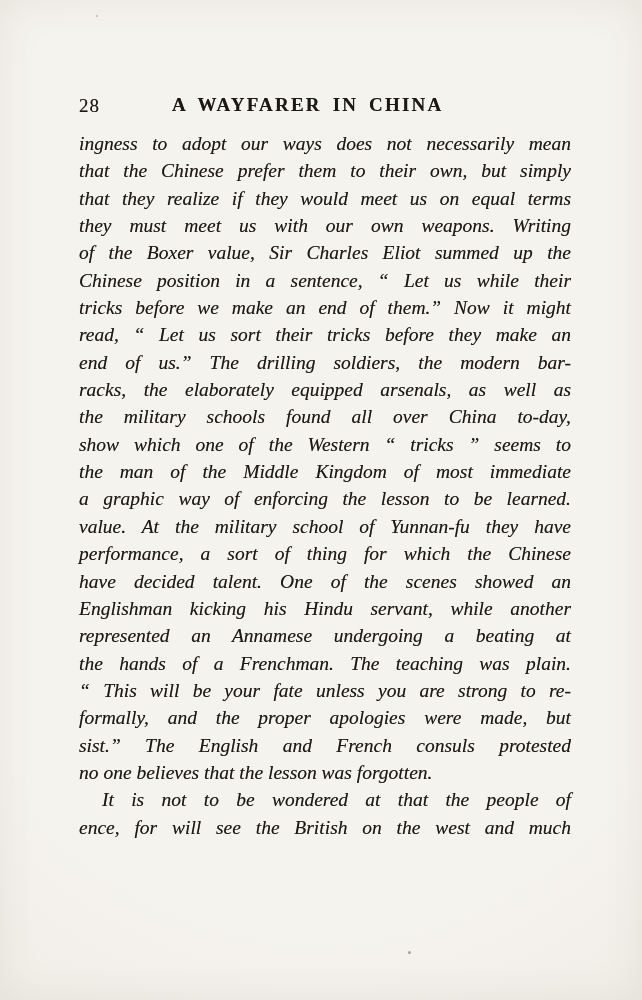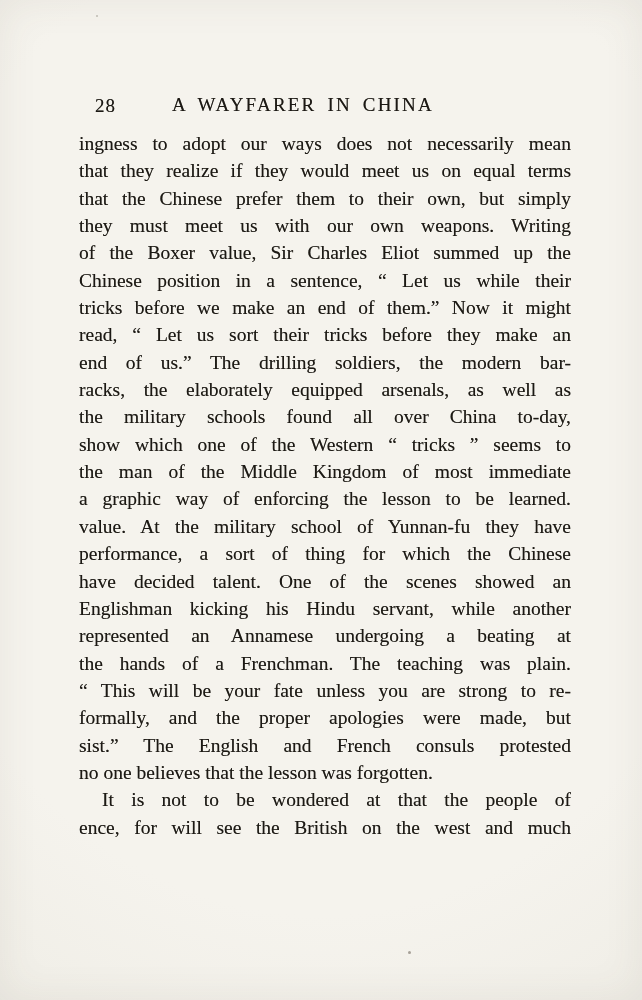--- a/index.html
+++ b/index.html
@@ -29,45 +29,45 @@
     height: 28px;
     font-size: 19px;
   }
   .page-number {
     position: absolute;
     left: 0;
     top: 1px;
     font-size: 19px;
     letter-spacing: 1px;
     text-shadow: 0 0 0.6px rgba(28,25,20,0.55);
-    margin-left: 16px;
   }
   .running-title {
     position: absolute;
     left: 93px;
     top: 0;
     font-size: 19px;
-    font-weight: normal;
+    font-weight: bold;
     letter-spacing: 2.2px;
     word-spacing: 4px;
     white-space: nowrap;
     text-shadow: 0 0 0.6px rgba(28,25,20,0.55);
   }
   .text-block {
     position: absolute;
     top: 130px;
     left: 79px;
     right: 71px;
     font-size: 19.5px;
     line-height: 27.35px;
   }
   .line {
     text-align: justify;
     text-align-last: justify;
     text-shadow: 0 0 0.6px rgba(28,25,20,0.5);
+    font-style: italic;
   }
   .line.no-stretch { text-align-last: left; }
   .line.indent { text-indent: 23px; }
   .speck {
     position: absolute;
     border-radius: 50%;
     background: rgba(70,63,50,0.45);
   }
   .speck-bottom { left: 408px; top: 951px; width: 3px; height: 3px; }
   .speck-top { left: 96px; top: 15px; width: 2px; height: 2px; background: rgba(70,63,50,0.3); }
@@ -75,22 +75,22 @@
 </head>
 <body>
 
 <div class="page" style="--paper: #f5f3ed; --ink: #1c1914;">
   <div class="running-header">
     <span class="page-number">28</span>
     <span class="running-title">A WAYFARER IN CHINA</span>
   </div>
   <div class="text-block">
       <div class="line">ingness to adopt our ways does not necessarily mean</div>
+      <div class="line">that the Chinese prefer them to their own, but simply</div>
       <div class="line">that they realize if they would meet us on equal terms</div>
-      <div class="line">that the Chinese prefer them to their own, but simply</div>
       <div class="line">they must meet us with our own weapons. Writing</div>
       <div class="line">of the Boxer value, Sir Charles Eliot summed up the</div>
       <div class="line">Chinese position in a sentence, “ Let us while their</div>
       <div class="line">tricks before we make an end of them.” Now it might</div>
       <div class="line">read, “ Let us sort their tricks before they make an</div>
       <div class="line">end of us.” The drilling soldiers, the modern bar-</div>
       <div class="line">racks, the elaborately equipped arsenals, as well as</div>
       <div class="line">the military schools found all over China to-day,</div>
       <div class="line">show which one of the Western “ tricks ” seems to</div>
       <div class="line">the man of the Middle Kingdom of most immediate</div>

